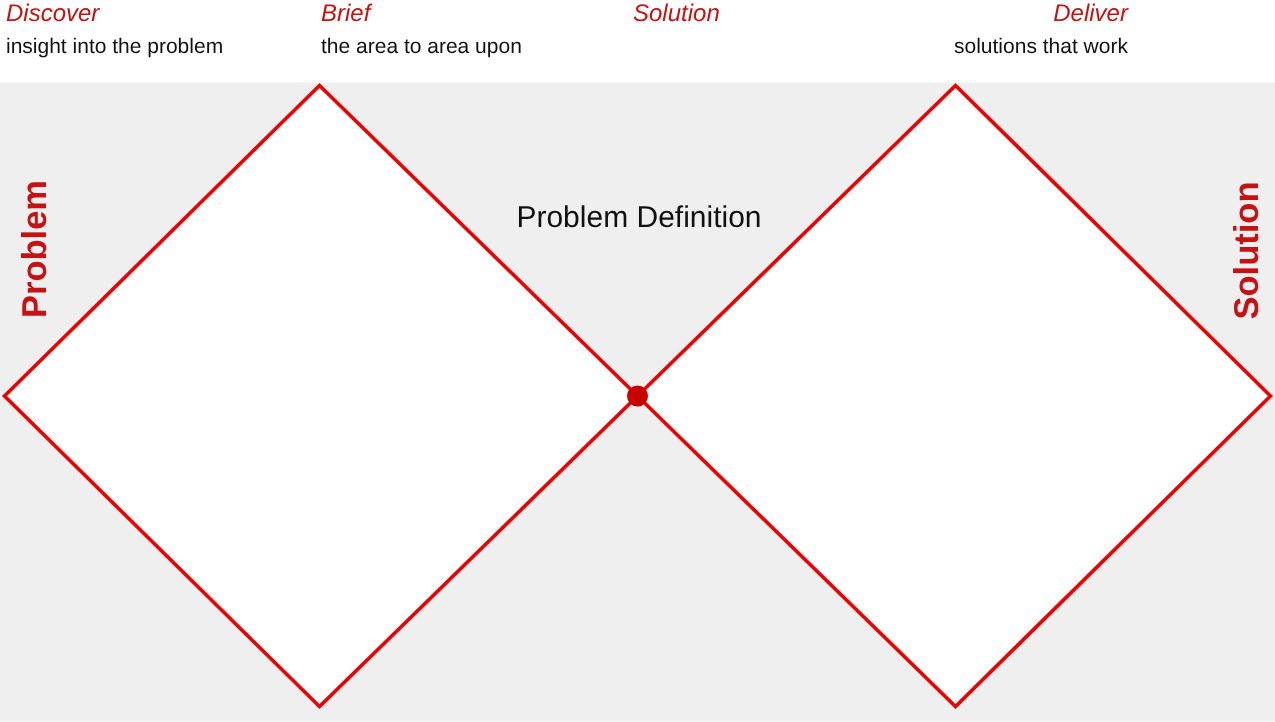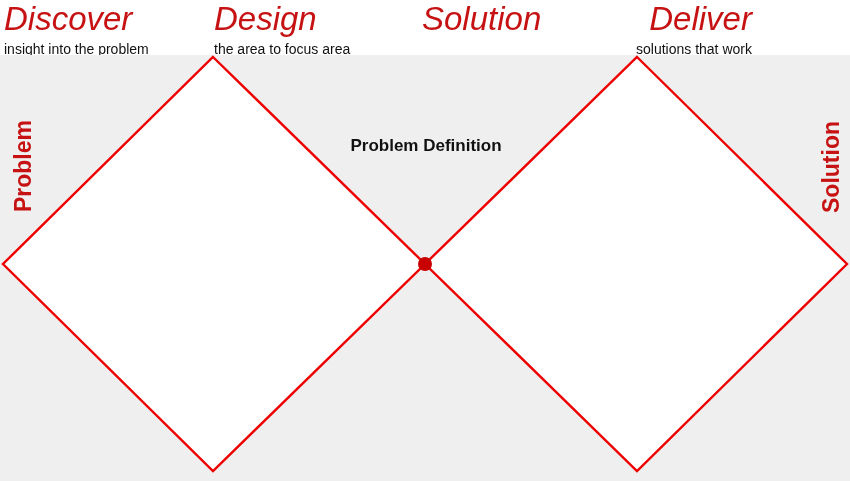--- a/index.html
+++ b/index.html
@@ -16,21 +16,21 @@
     overflow: hidden;
   }
   
   .phase {
     position: absolute;
     top: 1px;
     white-space: nowrap;
   }
   .phase-name {
     font-style: italic;
-    font-size: 33px;
+    font-size: 16px;
     line-height: 1.12;
     color: var(--phase-title-red, #c61212);
   }
   .phase-desc {
     font-size: 14px;
     color: var(--text-black, #111111);
     margin-top: 3px;
   }
   #phase-0 { left: 4px; }
   #phase-1 { left: 214px; }
@@ -63,22 +63,22 @@
     stroke-linejoin: miter;
   }
   .center-dot {
     fill: var(--center-dot-red, #c80000);
   }
 
   
   .milestone {
     position: absolute;
     transform: translate(-50%, -50%);
-    font-weight: bold;
-    font-size: 17px;
+    font-weight: normal;
+    font-size: 20px;
     color: var(--text-black, #111111);
     white-space: nowrap;
   }
   #milestone-top    { left: 426px; top: 146px; }
   #milestone-bottom { left: 426px; top: 382px; }
 
   .side-label {
     position: absolute;
     transform: translate(-50%, -50%) rotate(-90deg);
     font-weight: bold;
@@ -92,22 +92,22 @@
 </head>
 <body>
 
 <div id="stage">
 
   <div class="phase" id="phase-0">
     <div class="phase-name">Discover</div>
     <div class="phase-desc">insight into the problem</div>
   </div>
   <div class="phase" id="phase-1">
-    <div class="phase-name">Design</div>
-    <div class="phase-desc">the area to focus area</div>
+    <div class="phase-name">Brief</div>
+    <div class="phase-desc">the area to area upon</div>
   </div>
   <div class="phase" id="phase-2">
     <div class="phase-name">Solution</div>
   </div>
   <div class="phase" id="phase-3">
     <div class="phase-name">Deliver</div>
     <div class="phase-desc">solutions that work</div>
   </div>
 
   <div class="bg-band"></div>

